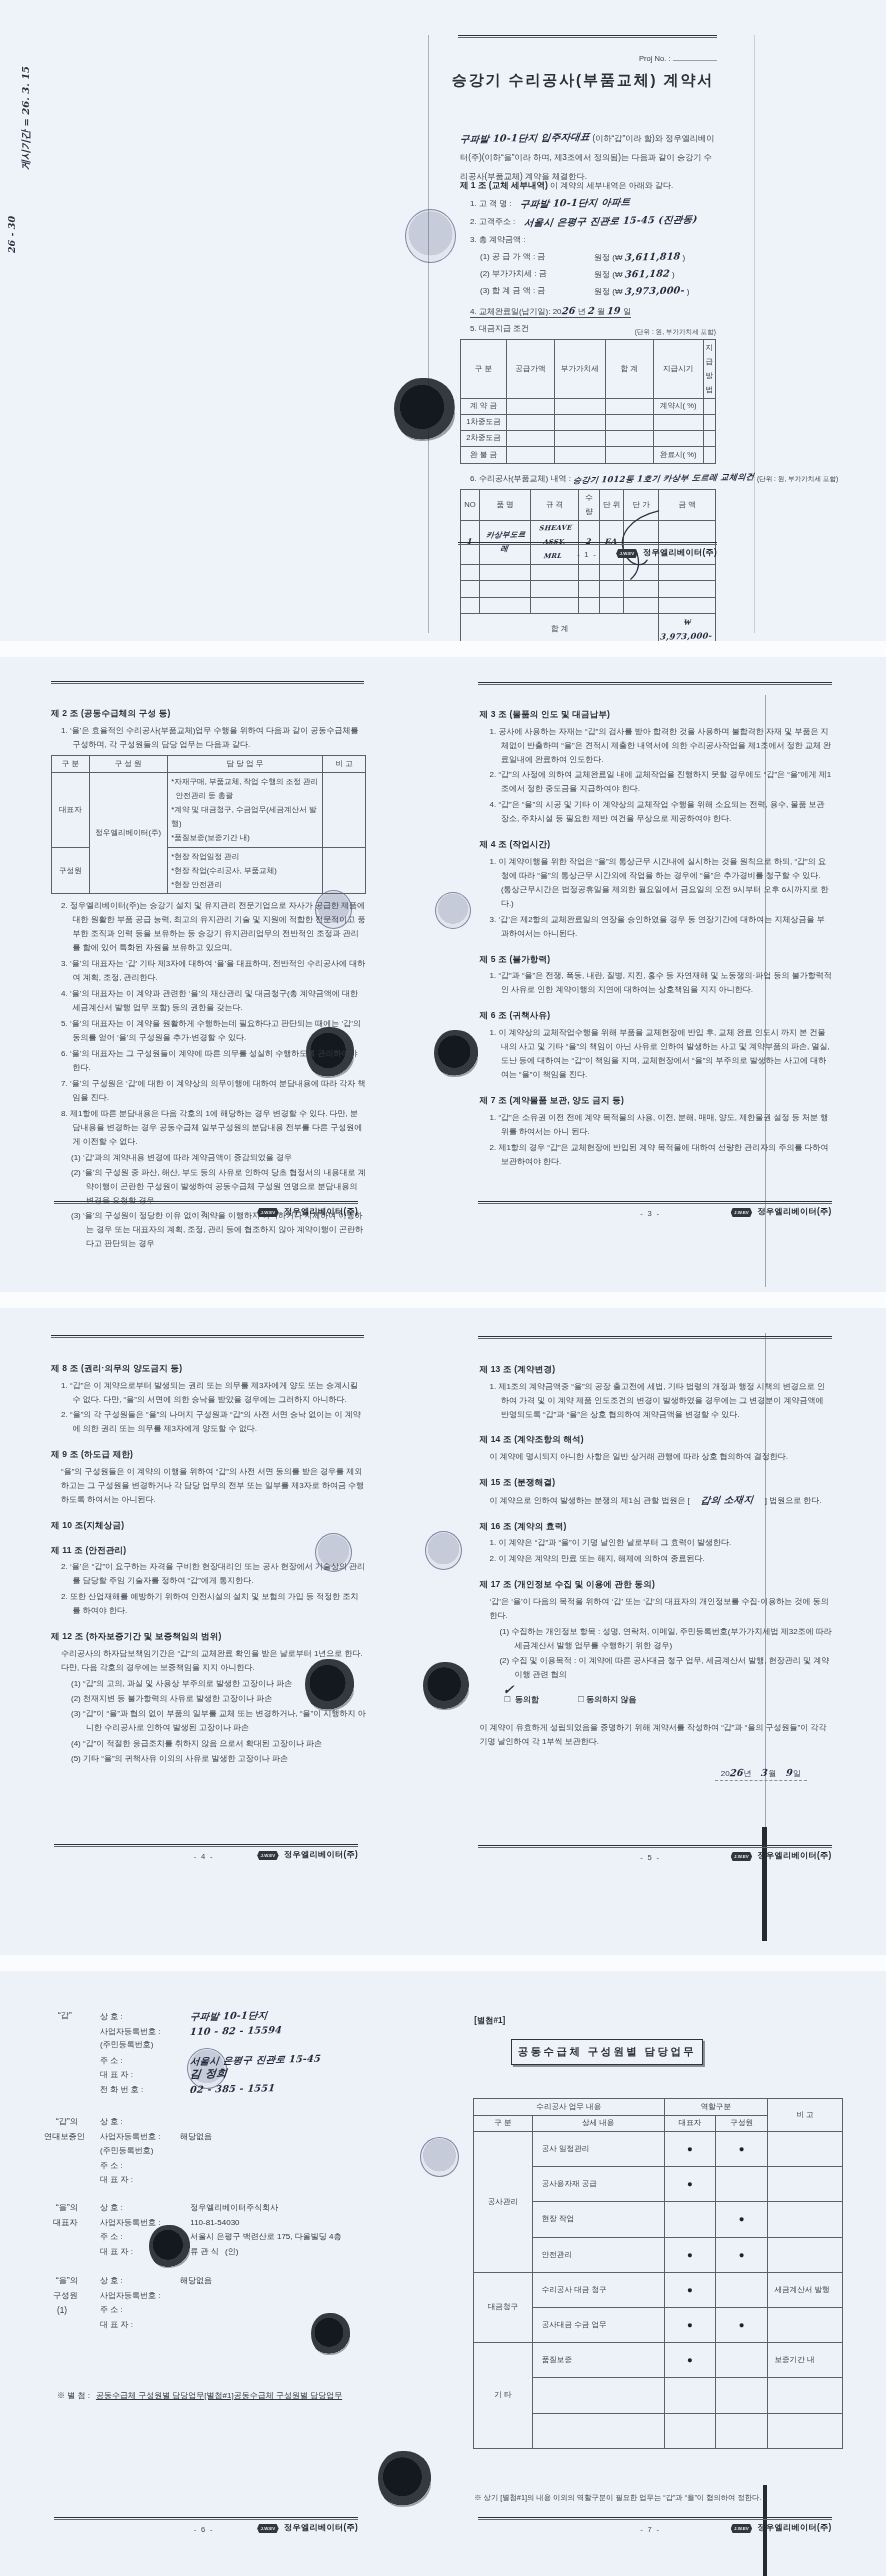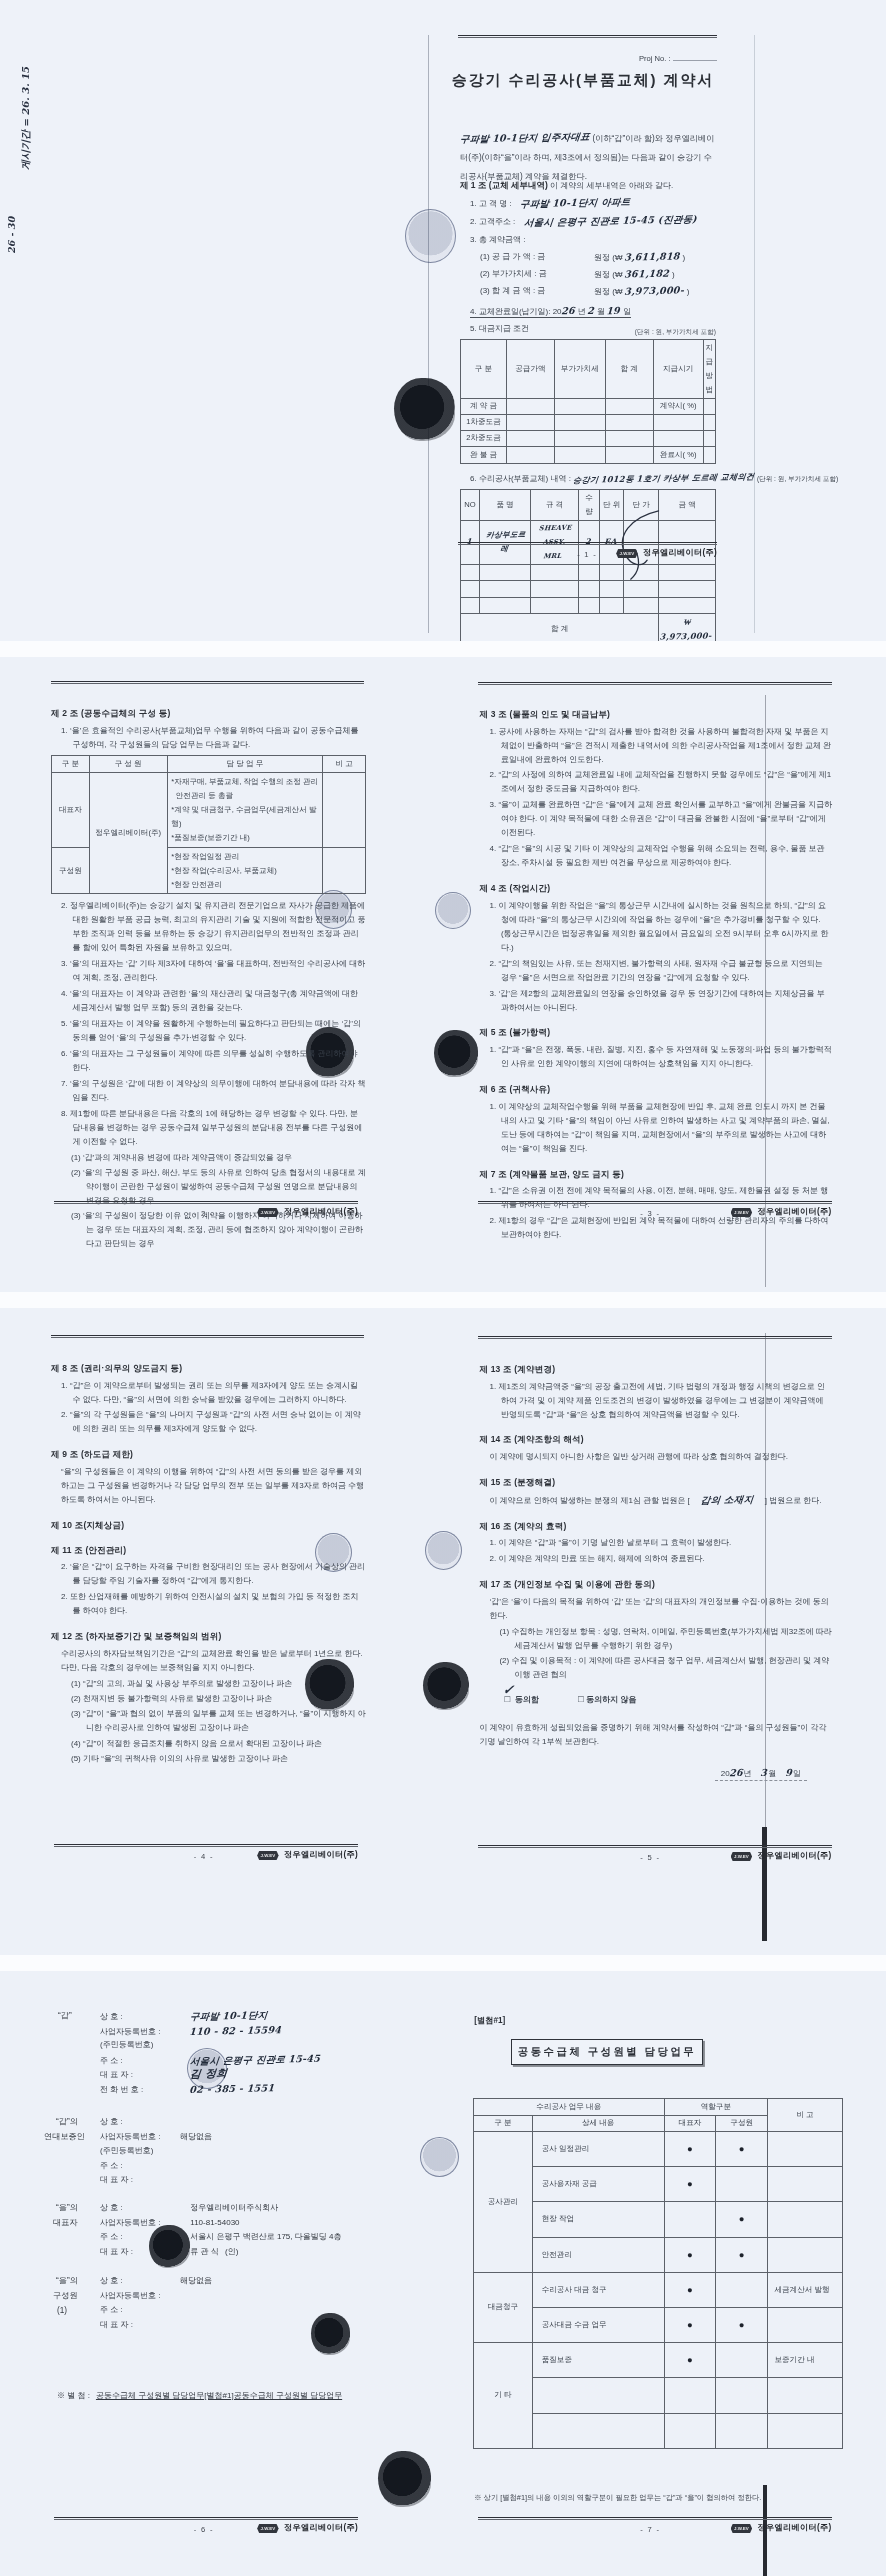--- a/index.html
+++ b/index.html
@@ -366,25 +366,23 @@
       </span>
     </div>
   </div>
 
   <div class="page" id="page3">
     <div class="toprule dline" style="left:9.5px;top:25px;width:354px;"></div>
     <div style="position:absolute;left:11.4px;top:39px;width:353px;">
       <div class="arth">제 3 조 (물품의 인도 및 대금납부)</div>
       <div class="it">1. 공사에 사용하는 자재는 “갑”의 검사를 받아 합격한 것을 사용하며 불합격한 자재 및 부품은 지체없이 반출하며 “을”은 견적시 제출한 내역서에 의한 수리공사작업을 제1조에서 정한 교체 완료일내에 완료하여 인도한다.</div>
       <div class="it">2. “갑”의 사정에 의하여 교체완료일 내에 교체작업을 진행하지 못할 경우에도 “갑”은 “을”에게 제1조에서 정한 중도금을 지급하여야 한다.</div>
-      <div class="it">3. “을”이 교체를 완료하면 “갑”은 “을”에게 교체 완료 확인서를 교부하고 “을”에게 완불금을 지급하여야 한다. 이 계약 목적물에 대한 소유권은 “갑”이 대금을 완불한 시점에 “을”로부터 “갑”에게 이전된다.</div>
       <div class="it">4. “갑”은 “을”의 시공 및 기타 이 계약상의 교체작업 수행을 위해 소요되는 전력, 용수, 물품 보관장소, 주차시설 등 필요한 제반 여건을 무상으로 제공하여야 한다.</div>
       <div class="arth">제 4 조 (작업시간)</div>
       <div class="it">1. 이 계약이행을 위한 작업은 “을”의 통상근무 시간내에 실시하는 것을 원칙으로 하되, “갑”의 요청에 따라 “을”의 통상근무 시간외에 작업을 하는 경우에 “을”은 추가경비를 청구할 수 있다. (통상근무시간은 법정공휴일을 제외한 월요일에서 금요일의 오전 9시부터 오후 6시까지로 한다.)</div>
-      <div class="it">2. “갑”의 책임있는 사유, 또는 천재지변, 불가항력의 사태, 원자재 수급 불균형 등으로 지연되는 경우 “을”은 서면으로 작업완료 기간의 연장을 “갑”에게 요청할 수 있다.</div>
       <div class="it">3. ‘갑’은 제2항의 교체완료일의 연장을 승인하였을 경우 동 연장기간에 대하여는 지체상금을 부과하여서는 아니된다.</div>
       <div class="arth">제 5 조 (불가항력)</div>
       <div class="it">1. “갑”과 “을”은 전쟁, 폭동, 내란, 질병, 지진, 홍수 등 자연재해 및 노동쟁의·파업 등의 불가항력적인 사유로 인한 계약이행의 지연에 대하여는 상호책임을 지지 아니한다.</div>
       <div class="arth">제 6 조 (귀책사유)</div>
       <div class="it">1. 이 계약상의 교체작업수행을 위해 부품을 교체현장에 반입 후, 교체 완료 인도시 까지 본 건물내의 사고 및 기타 “을”의 책임이 아닌 사유로 인하여 발생하는 사고 및 계약부품의 파손, 멸실, 도난 등에 대하여는 “갑”이 책임을 지며, 교체현장에서 “을”의 부주의로 발생하는 사고에 대하여는 “을”이 책임을 진다.</div>
       <div class="arth">제 7 조 (계약물품 보관, 양도 금지 등)</div>
       <div class="it">1. “갑”은 소유권 이전 전에 계약 목적물의 사용, 이전, 분해, 매매, 양도, 제한물권 설정 등 처분 행위를 하여서는 아니 된다.</div>
       <div class="it">2. 제1항의 경우 “갑”은 교체현장에 반입된 계약 목적물에 대하여 선량한 관리자의 주의를 다하여 보관하여야 한다.</div>
     </div>
     <div class="pfoot" style="left:9.5px;width:354px;top:544px;">

